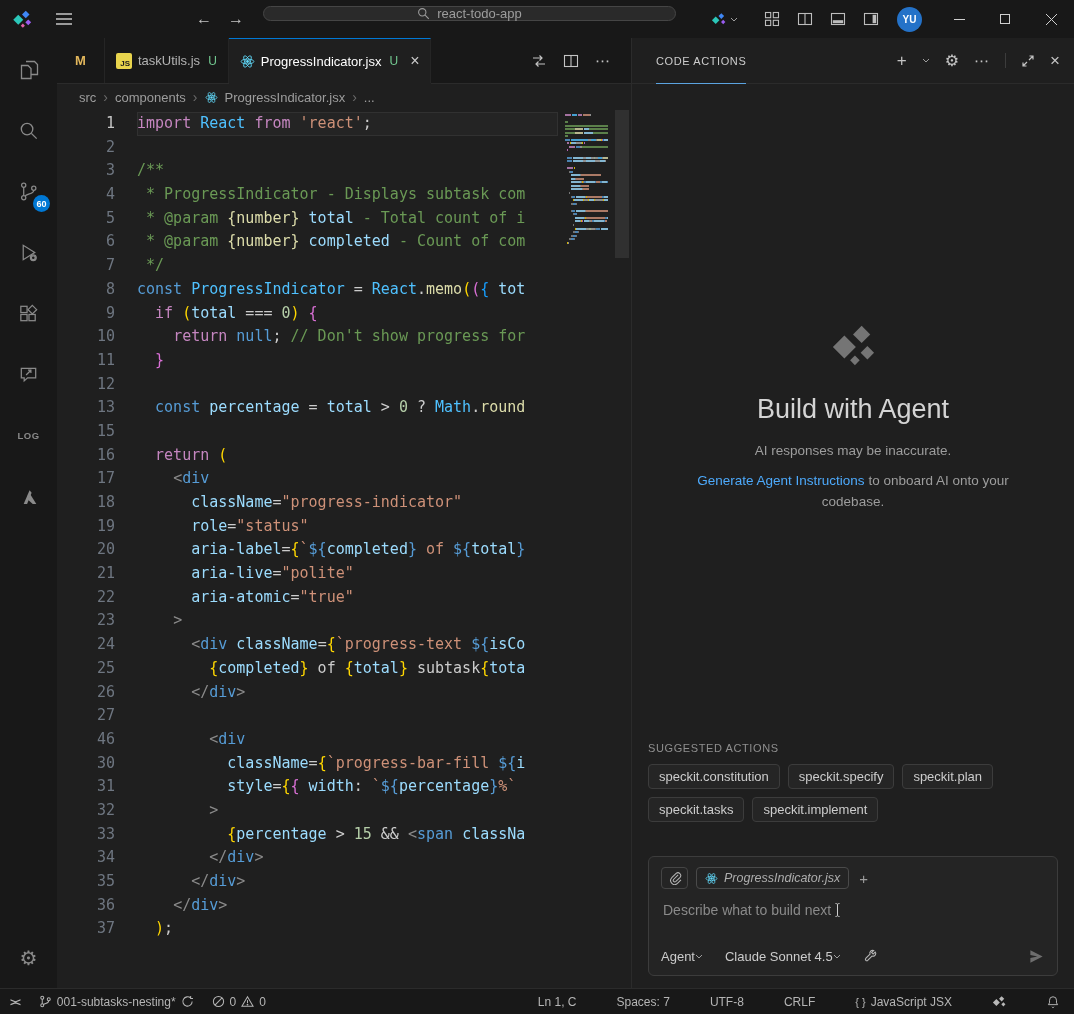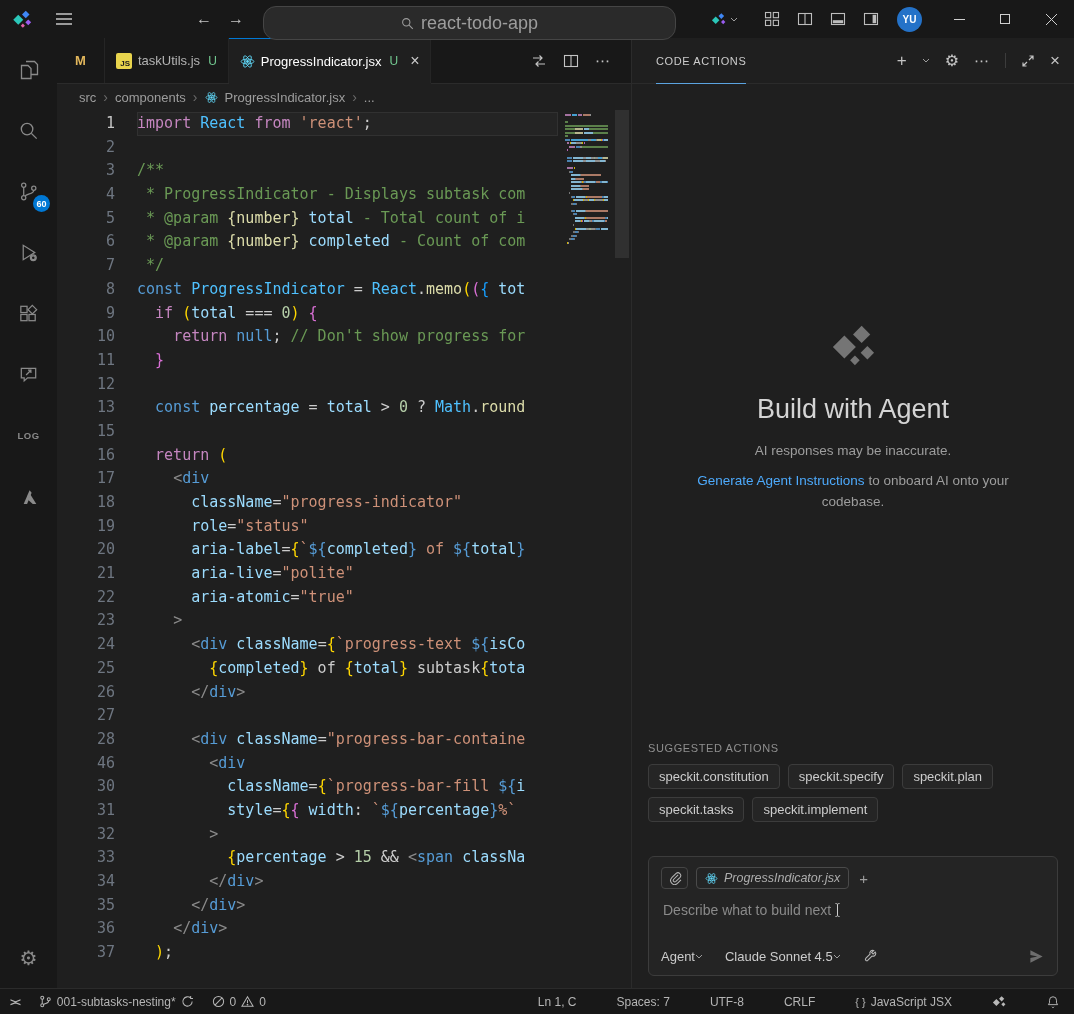--- a/index.html
+++ b/index.html
@@ -6,21 +6,21 @@
   html,body{width:1074px;height:1014px;overflow:hidden}
   body{background:#1f1f1f;font-family:"Liberation Sans",sans-serif;color:#ccc;-webkit-user-select:none}
   svg{display:block}
 
   
   .titlebar{height:38px;background:#181818;position:relative;display:flex;align-items:center}
   .tb-left{display:flex;align-items:center;gap:24px;padding-left:12px}
   .menu-icon{color:#c5c5c5}
   .tb-nav{position:absolute;left:196px;display:flex;gap:16px;align-items:center;color:#c5c5c5;font-size:16px}
   .tb-nav span{cursor:default}
-  .searchbox{position:absolute;left:263px;top:6px;width:413px;height:34px;background:#2a2a2a;border:1px solid #454545;border-radius:13px;display:flex;align-items:center;justify-content:center;gap:7px;color:#9d9d9d;font-size:18px}
+  .searchbox{position:absolute;left:263px;top:6px;width:413px;height:15px;background:#2a2a2a;border:1px solid #454545;border-radius:13px;display:flex;align-items:center;justify-content:center;gap:7px;color:#9d9d9d;font-size:13px}
   .tb-right{margin-left:auto;display:flex;align-items:center;height:100%}
   .tb-icons{display:flex;align-items:center;gap:17px;color:#bdbdbd;margin-right:18px}
   .sparkle-dd{display:flex;align-items:center;gap:4px;margin-right:26px;color:#bdbdbd}
   .avatar{width:25px;height:25px;border-radius:50%;background:#2472c8;color:#fff;font-size:10px;font-weight:700;display:flex;align-items:center;justify-content:center;margin-right:14px}
   .win-btn{width:46px;height:38px;display:flex;align-items:center;justify-content:center;color:#cfcfcf}
 
   
   .main{display:flex;height:950px}
 
   
@@ -318,21 +318,20 @@
           <div class="code-line"><span class="ln">18</span><span class="ct"><span class="tk-w">      </span><span class="tk-v">className</span><span class="tk-w">=</span><span class="tk-s">"progress-indicator"</span></span></div>
           <div class="code-line"><span class="ln">19</span><span class="ct"><span class="tk-w">      </span><span class="tk-v">role</span><span class="tk-w">=</span><span class="tk-s">"status"</span></span></div>
           <div class="code-line"><span class="ln">20</span><span class="ct"><span class="tk-w">      </span><span class="tk-v">aria-label</span><span class="tk-w">=</span><span class="tk-k1">{</span><span class="tk-s">`</span><span class="tk-b">${</span><span class="tk-v">completed</span><span class="tk-b">}</span><span class="tk-s"> of </span><span class="tk-b">${</span><span class="tk-v">total</span><span class="tk-b">}</span></span></div>
           <div class="code-line"><span class="ln">21</span><span class="ct"><span class="tk-w">      </span><span class="tk-v">aria-live</span><span class="tk-w">=</span><span class="tk-s">"polite"</span></span></div>
           <div class="code-line"><span class="ln">22</span><span class="ct"><span class="tk-w">      </span><span class="tk-v">aria-atomic</span><span class="tk-w">=</span><span class="tk-s">"true"</span></span></div>
           <div class="code-line"><span class="ln">23</span><span class="ct"><span class="tk-w">    </span><span class="tk-a">&gt;</span></span></div>
           <div class="code-line"><span class="ln">24</span><span class="ct"><span class="tk-w">      </span><span class="tk-a">&lt;</span><span class="tk-b">div</span><span class="tk-w"> </span><span class="tk-v">className</span><span class="tk-w">=</span><span class="tk-k1">{</span><span class="tk-s">`progress-text </span><span class="tk-b">${</span><span class="tk-v">isCo</span></span></div>
           <div class="code-line"><span class="ln">25</span><span class="ct"><span class="tk-w">        </span><span class="tk-k1">{</span><span class="tk-v">completed</span><span class="tk-k1">}</span><span class="tk-w"> of </span><span class="tk-k1">{</span><span class="tk-v">total</span><span class="tk-k1">}</span><span class="tk-w"> subtask</span><span class="tk-k1">{</span><span class="tk-v">tota</span></span></div>
           <div class="code-line"><span class="ln">26</span><span class="ct"><span class="tk-w">      </span><span class="tk-a">&lt;/</span><span class="tk-b">div</span><span class="tk-a">&gt;</span></span></div>
           <div class="code-line"><span class="ln">27</span><span class="ct"></span></div>
-          <div class="code-line"><span class="ln">28</span><span class="ct"><span class="tk-w">      </span><span class="tk-a">&lt;</span><span class="tk-b">div</span><span class="tk-w"> </span><span class="tk-v">className</span><span class="tk-w">=</span><span class="tk-s">"progress-bar-containe</span></span></div>
           <div class="code-line"><span class="ln">46</span><span class="ct"><span class="tk-w">        </span><span class="tk-a">&lt;</span><span class="tk-b">div</span></span></div>
           <div class="code-line"><span class="ln">30</span><span class="ct"><span class="tk-w">          </span><span class="tk-v">className</span><span class="tk-w">=</span><span class="tk-k1">{</span><span class="tk-s">`progress-bar-fill </span><span class="tk-b">${</span><span class="tk-v">i</span></span></div>
           <div class="code-line"><span class="ln">31</span><span class="ct"><span class="tk-w">          </span><span class="tk-v">style</span><span class="tk-w">=</span><span class="tk-k1">{</span><span class="tk-k2">{</span><span class="tk-w"> </span><span class="tk-v">width</span><span class="tk-w">: </span><span class="tk-s">`</span><span class="tk-b">${</span><span class="tk-v">percentage</span><span class="tk-b">}</span><span class="tk-s">%`</span></span></div>
           <div class="code-line"><span class="ln">32</span><span class="ct"><span class="tk-w">        </span><span class="tk-a">&gt;</span></span></div>
           <div class="code-line"><span class="ln">33</span><span class="ct"><span class="tk-w">          </span><span class="tk-k1">{</span><span class="tk-v">percentage</span><span class="tk-w"> &gt; </span><span class="tk-n">15</span><span class="tk-w"> &amp;&amp; </span><span class="tk-a">&lt;</span><span class="tk-b">span</span><span class="tk-w"> </span><span class="tk-v">classNa</span></span></div>
           <div class="code-line"><span class="ln">34</span><span class="ct"><span class="tk-w">        </span><span class="tk-a">&lt;/</span><span class="tk-b">div</span><span class="tk-a">&gt;</span></span></div>
           <div class="code-line"><span class="ln">35</span><span class="ct"><span class="tk-w">      </span><span class="tk-a">&lt;/</span><span class="tk-b">div</span><span class="tk-a">&gt;</span></span></div>
           <div class="code-line"><span class="ln">36</span><span class="ct"><span class="tk-w">    </span><span class="tk-a">&lt;/</span><span class="tk-b">div</span><span class="tk-a">&gt;</span></span></div>
           <div class="code-line"><span class="ln">37</span><span class="ct"><span class="tk-w">  </span><span class="tk-k1">)</span><span class="tk-w">;</span></span></div>
         </div>

